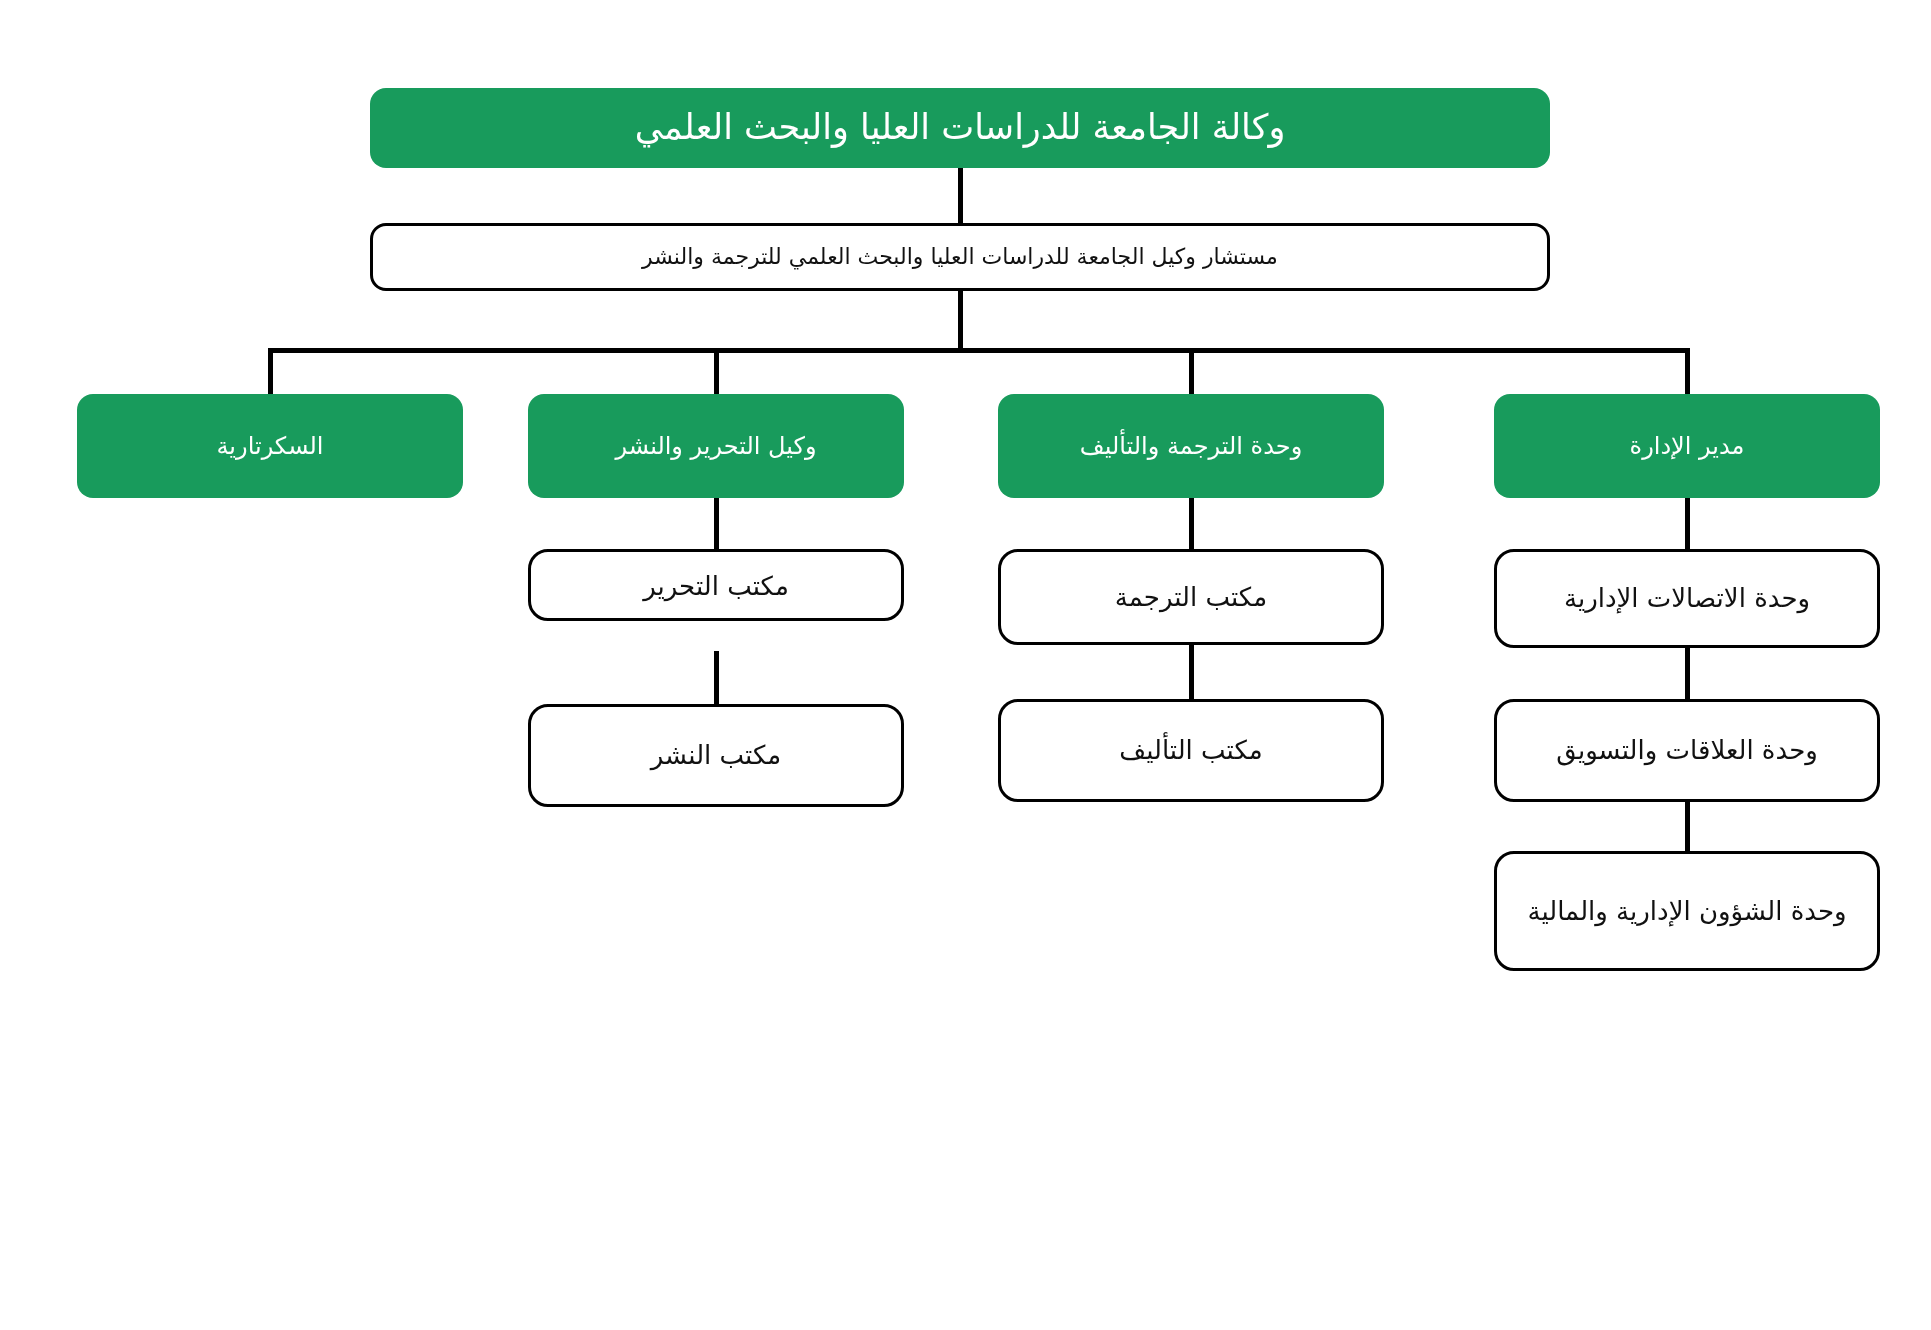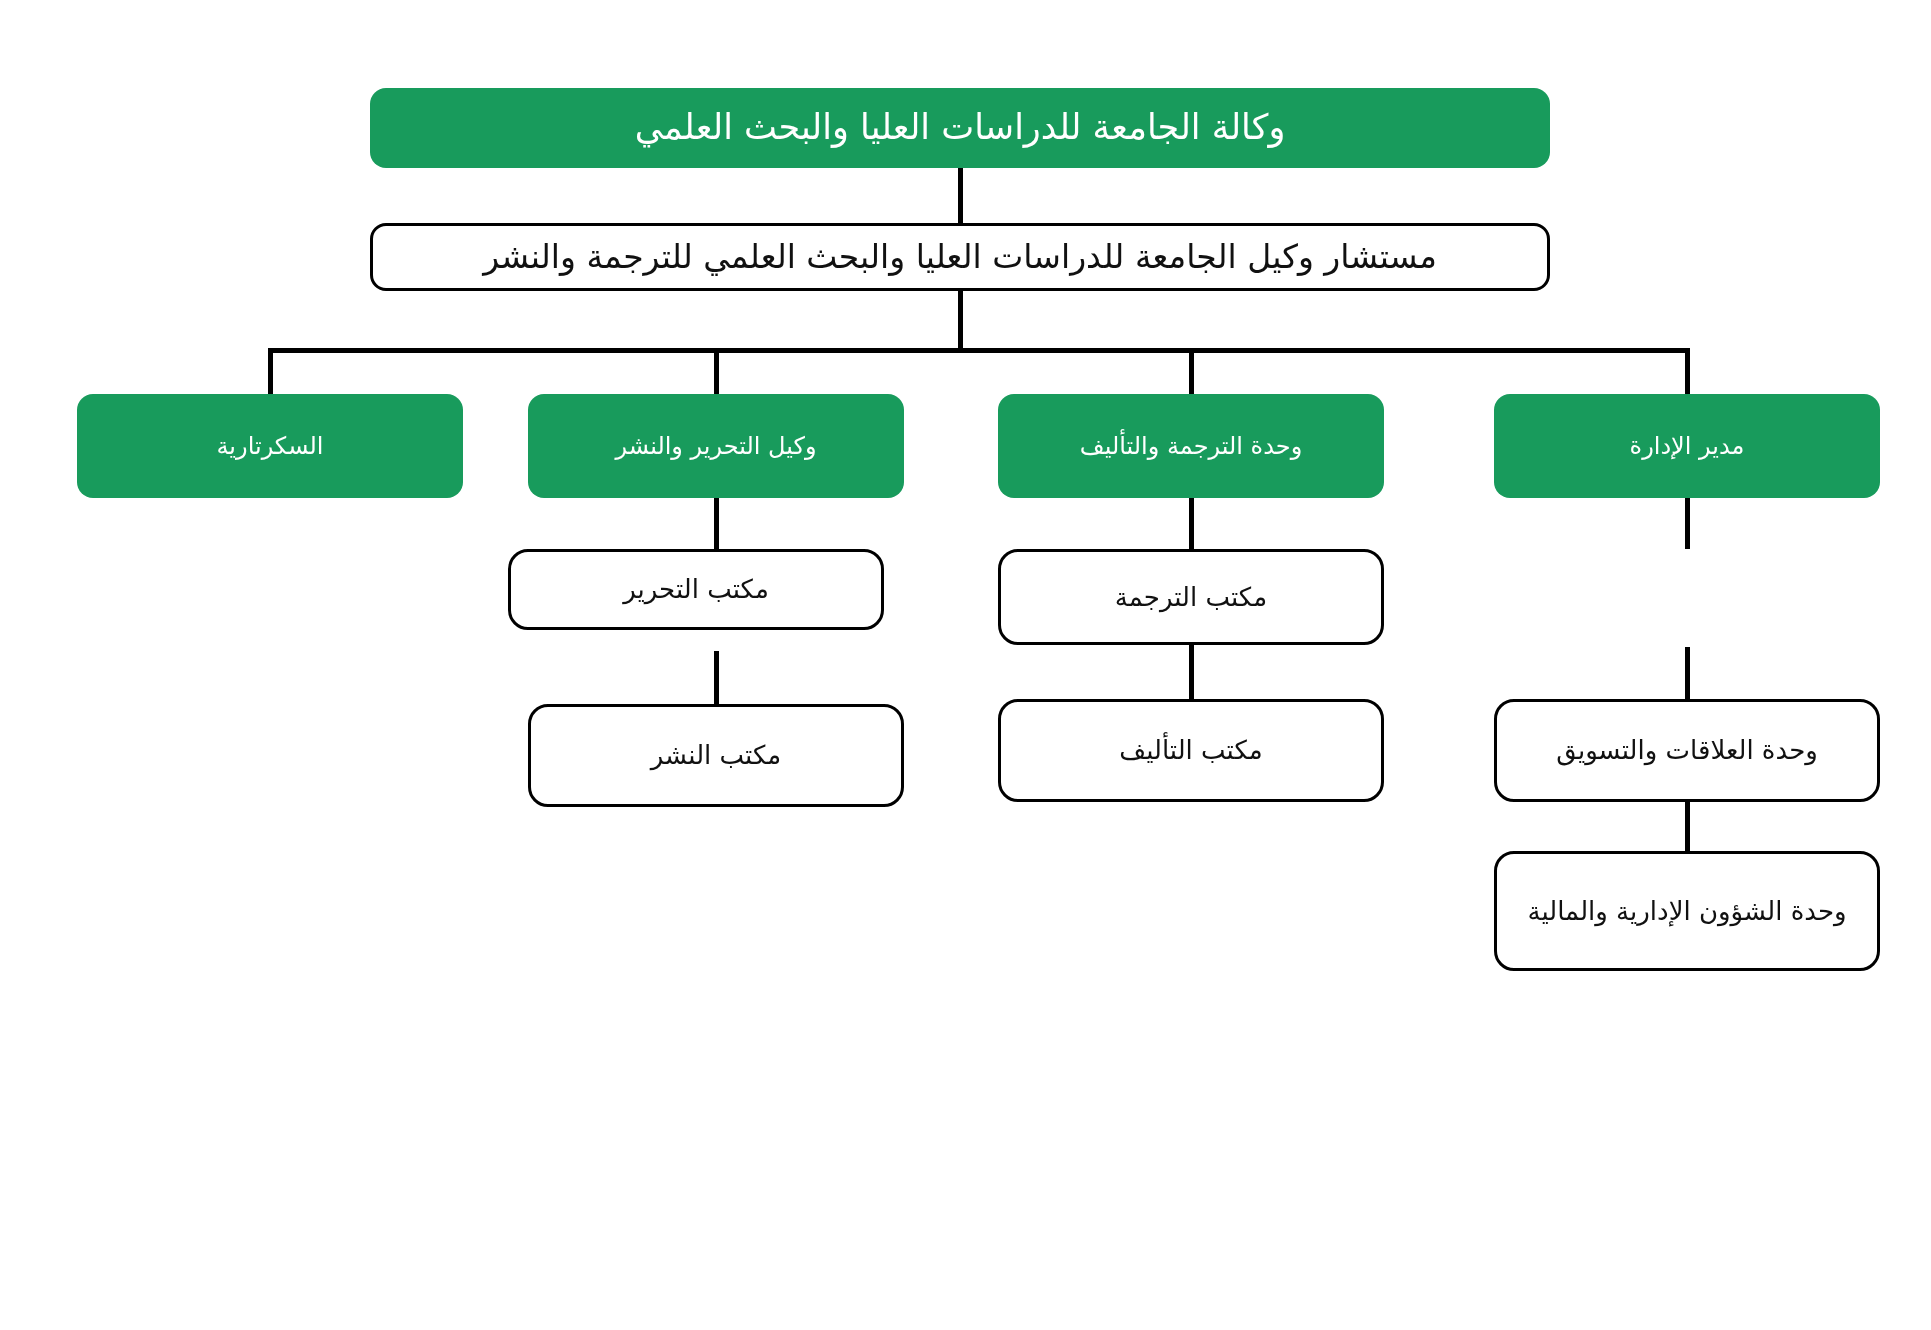--- a/index.html
+++ b/index.html
@@ -35,21 +35,21 @@
     color:var(--text-on-green);
     border-radius:16px;
   }
   .box.white{
     background:var(--background);
     color:var(--text-on-white);
     border:3.5px solid var(--box-border);
     border-radius:20px;
   }
   .lvl1{font-size:35px;border-radius:14px;}
-  .lvl2{font-size:33px;border-radius:16px;}
+  .lvl2{font-size:22px;border-radius:16px;}
   .lvl3{font-size:24px;}
   .lvl4{font-size:26px;}
   .line{
     position:absolute;
     background:var(--connector);
   }
 </style>
 </head>
 <body>
 
@@ -84,34 +84,37 @@
   <div class="box green lvl3" style="left:528px;top:394px;width:376px;height:104px;">
     <span dir="rtl">وكيل التحرير والنشر</span>
   </div>
   <div class="box green lvl3" style="left:998px;top:394px;width:386px;height:104px;">
     <span dir="rtl">وحدة الترجمة والتأليف</span>
   </div>
   <div class="box green lvl3" style="left:1494px;top:394px;width:386px;height:104px;">
     <span dir="rtl">مدير الإدارة</span>
   </div>
 
-  <div class="box white lvl4" style="left:508px;top:549px;width:376px;height:81px;">
+  <div class="box white lvl4" style="left:528px;top:549px;width:376px;height:72px;align-items:flex-end;">
     <span dir="rtl">مكتب التحرير</span>
   </div>
   <div class="box white lvl4" style="left:528px;top:704px;width:376px;height:103px;align-items:center;">
     <span dir="rtl">مكتب النشر</span>
   </div>
 
   <div class="box white lvl4" style="left:998px;top:549px;width:386px;height:96px;">
     <span dir="rtl">مكتب الترجمة</span>
   </div>
   <div class="box white lvl4" style="left:998px;top:699px;width:386px;height:103px;">
     <span dir="rtl">مكتب التأليف</span>
   </div>
 
+  <div class="box white lvl4" style="left:1494px;top:549px;width:386px;height:99px;">
+    <span dir="rtl">وحدة الاتصالات الإدارية</span>
+  </div>
   <div class="box white lvl4" style="left:1494px;top:699px;width:386px;height:103px;align-items:center;">
     <span dir="rtl">وحدة العلاقات والتسويق</span>
   </div>
   <div class="box white lvl4" style="left:1494px;top:851px;width:386px;height:120px;">
     <span dir="rtl">وحدة الشؤون الإدارية والمالية</span>
   </div>
 
 </div>
 
 </body></html>

